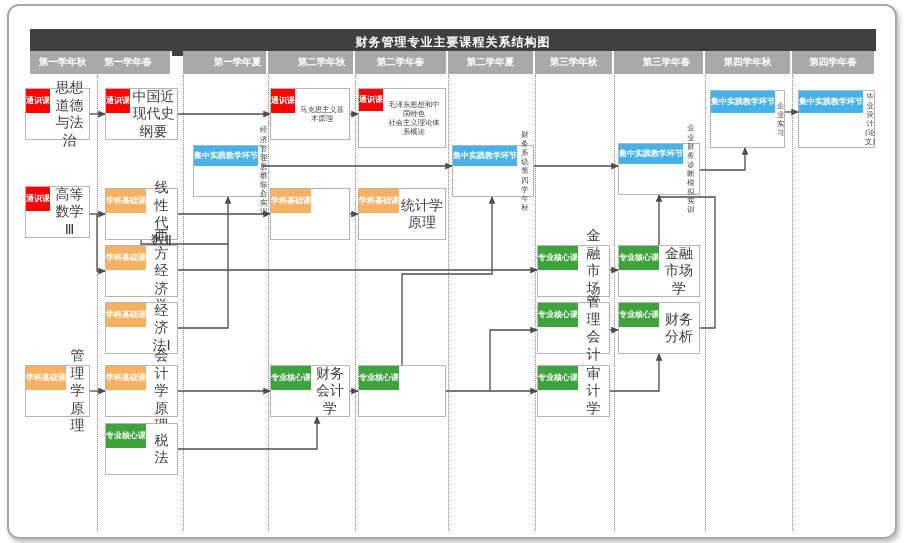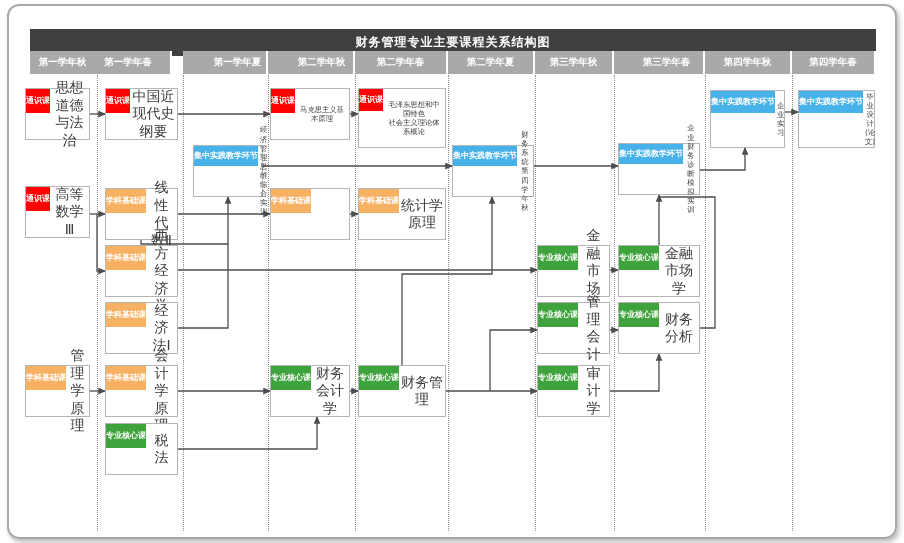--- a/index.html
+++ b/index.html
@@ -219,23 +219,20 @@
         </div>
       </div>
       <div class="course-box" style="left: 270px; top: 365px; width: 80px; height: 52px;">
         <div class="course-head" style="background: rgb(62, 163, 60); height: 24px;">专业核心课</div>
         <div class="course-body">
           <div>财务会计学</div>
         </div>
       </div>
       <div class="course-box" style="left: 358px; top: 365px; width: 88px; height: 52px;">
         <div class="course-head" style="background: rgb(62, 163, 60); height: 24px;">专业核心课</div>
-        <div class="course-body">
-          <div>财务管理</div>
-        </div>
       </div>
       <div class="course-box" style="left: 537px; top: 365px; width: 73px; height: 52px;">
         <div class="course-head" style="background: rgb(62, 163, 60); height: 24px;">专业核心课</div>
         <div class="course-body">
           <div>审计学</div>
         </div>
       </div>
       <div class="course-box" style="left: 105px; top: 423px; width: 73px; height: 52px;">
         <div class="course-head" style="background: rgb(62, 163, 60); height: 24px;">专业核心课</div>
         <div class="course-body">

